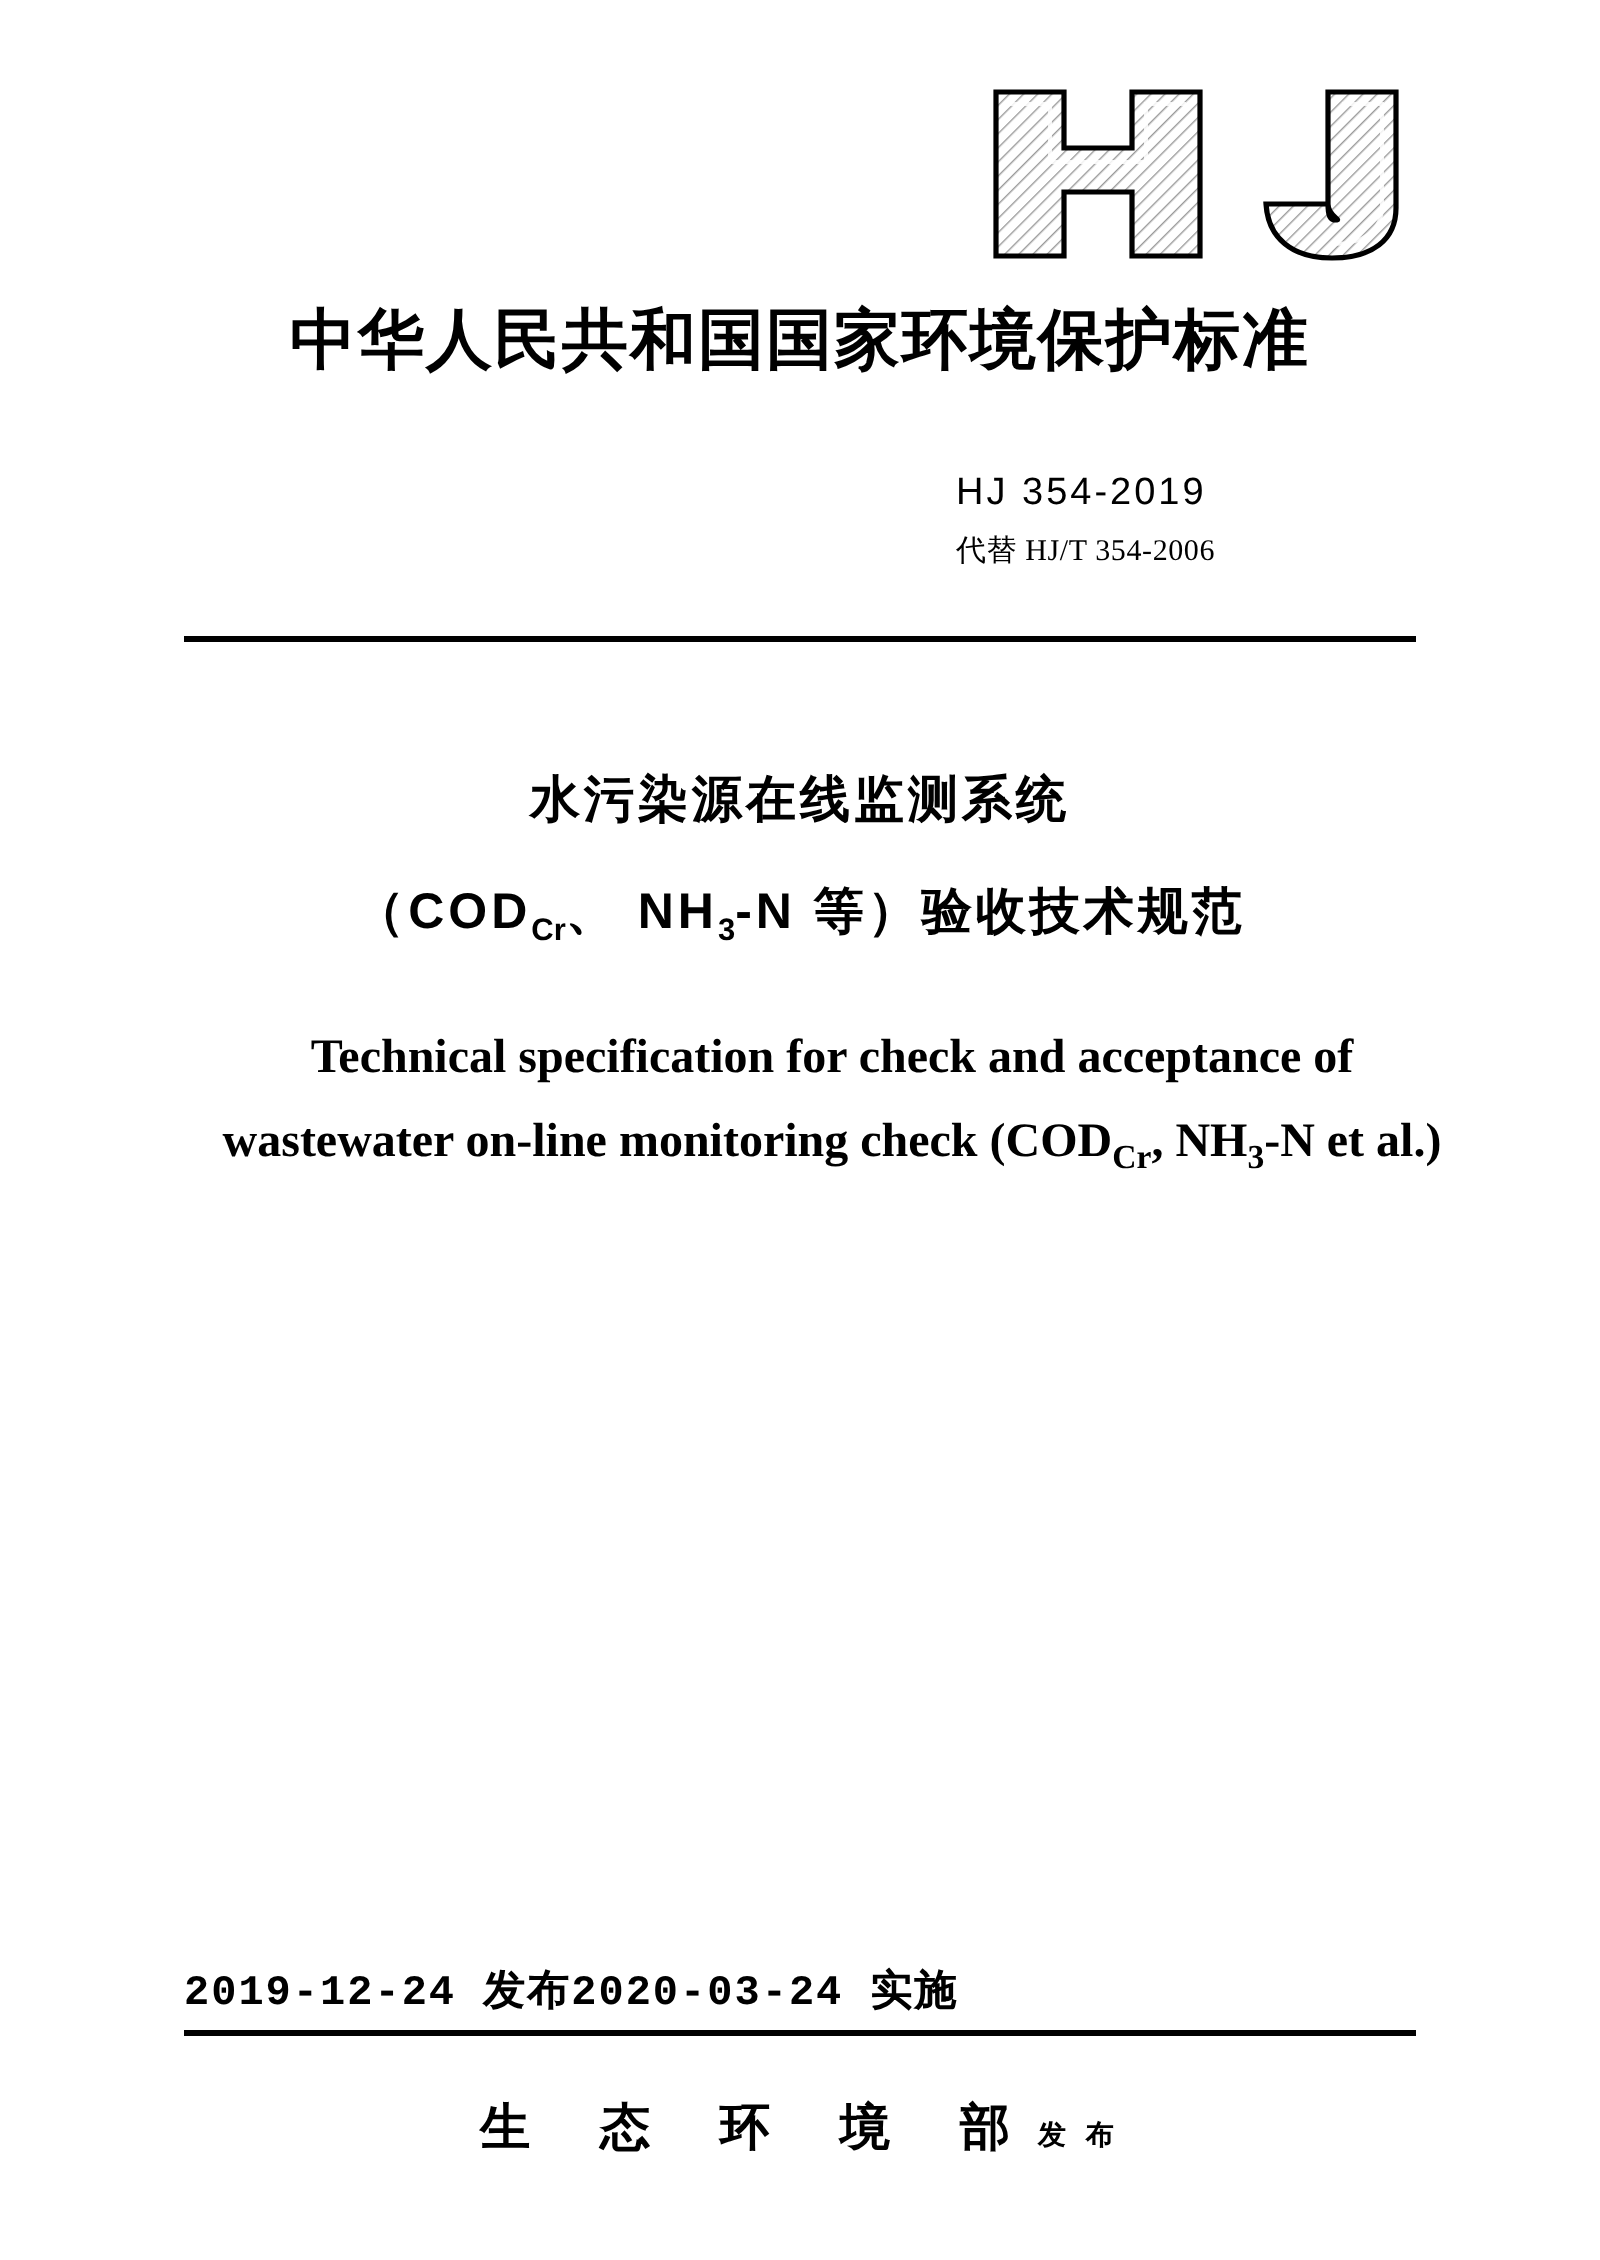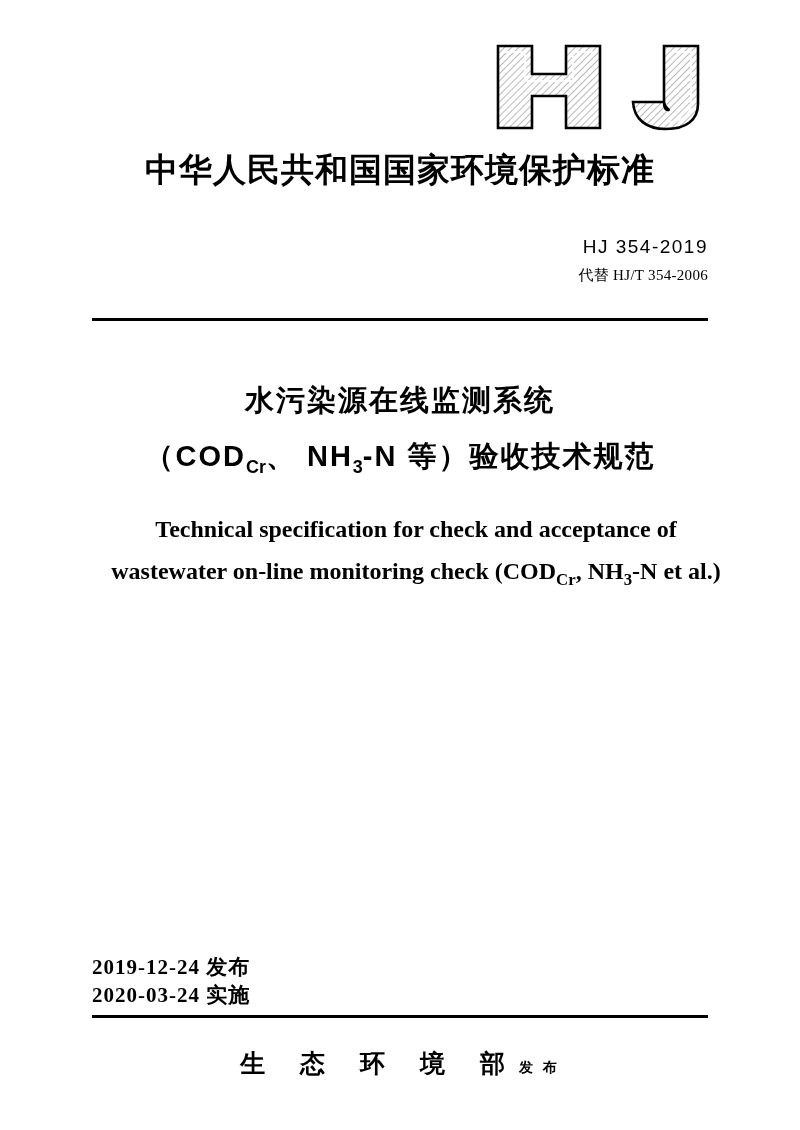--- a/index.html
+++ b/index.html
@@ -47,21 +47,21 @@
     font-size: 33px;
     letter-spacing: 1px;
     color: #000;
   }
 
   
   .num-block {
     position: absolute;
     top: 236px;
     right: 92px;
-    text-align: right;
+    text-align: left;
     width: 230px;
   }
   .num-main {
     font-family: "Liberation Sans", sans-serif;
     font-size: 19px;
     letter-spacing: 1.5px;
     margin-bottom: 8px;
   }
   .num-sub {
     font-family: "Liberation Serif", serif;
@@ -81,21 +81,21 @@
 
   
   .cn-title {
     position: absolute;
     top: 372px;
     left: 0;
     width: 800px;
     text-align: center;
     font-family: "Liberation Sans", sans-serif;
     font-weight: bold;
-    font-size: 29px;
+    font-size: 25px;
     line-height: 56px;
     letter-spacing: 2px;
   }
   .cn-title .ln2 { white-space: nowrap; }
   .sub {
     font-size: 0.62em;
     vertical-align: sub;
     letter-spacing: 0;
   }
 
@@ -117,25 +117,24 @@
   }
 
   
   .dates {
     position: absolute;
     bottom: 121px;
     left: 92px;
     width: 616px;
     display: flex;
     justify-content: flex-start;
-    font-family: Liberation Serif, serif;
+    font-family: Liberation Mono, monospace;
     font-weight: bold;
     font-size: 21px;
     letter-spacing: 1px;
-    flex-direction: column;
   }
   .rule-bottom {
     position: absolute;
     bottom: 112px;
     left: 92px;
     width: 616px;
     height: 3px;
     background: #000;
   }
 

